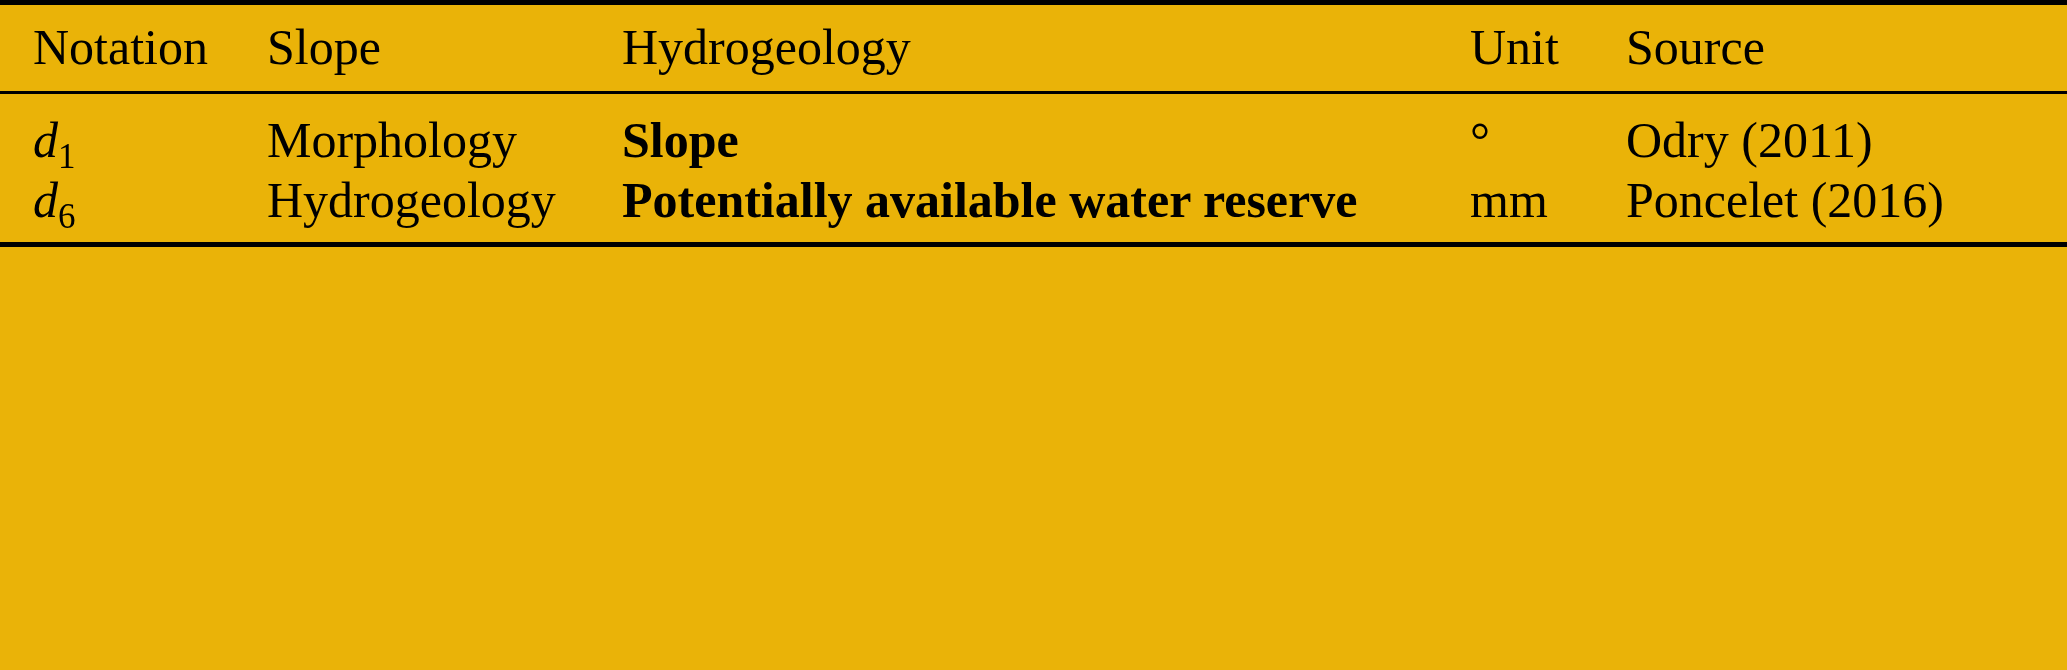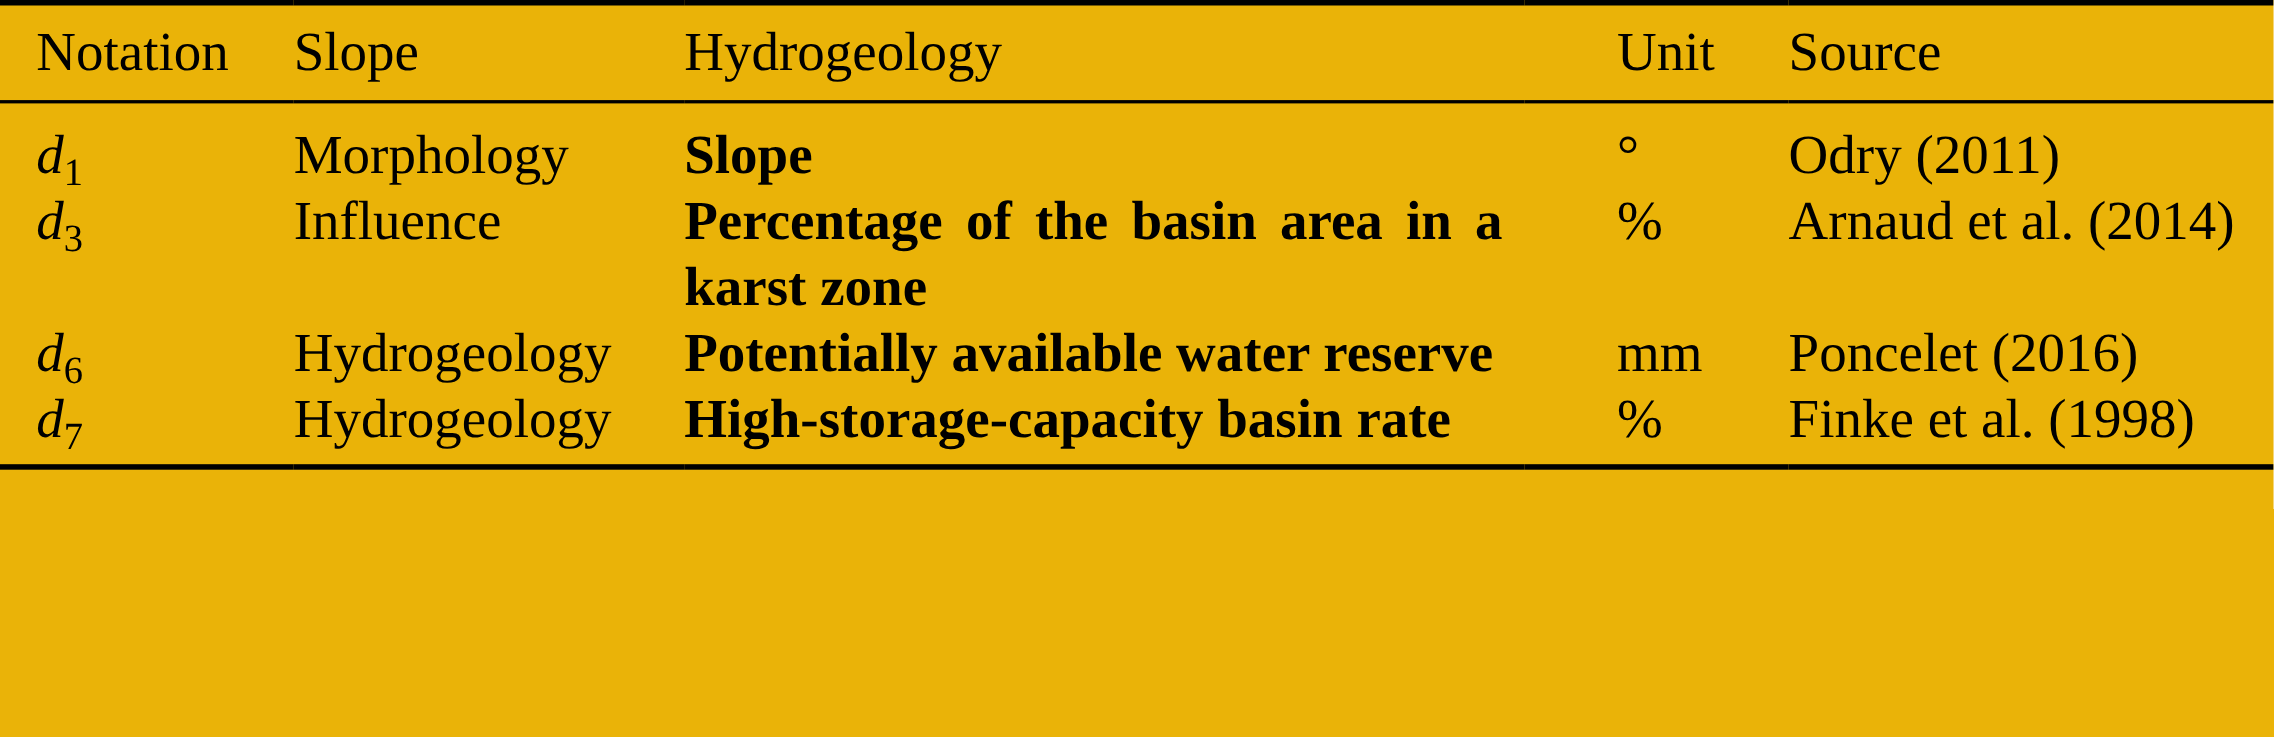--- a/index.html
+++ b/index.html
@@ -87,40 +87,26 @@
     <tbody>
   <tr>
     <td class="cell-notation"><span class="notation-base">d</span><sub class="notation-sub">1</sub></td>
     <td class="cell-type">Morphology</td>
     <td class="cell-desc">Slope</td>
     <td class="cell-unit">°</td>
     <td class="cell-source">Odry (2011)</td>
   </tr>
 
 
-  <tr>
-    <td class="cell-notation"><span class="notation-base">d</span><sub class="notation-sub">3</sub></td>
-    <td class="cell-type">Influence</td>
-    <td class="cell-desc">Percentage of the basin area in a karst zone</td>
-    <td class="cell-unit">%</td>
-    <td class="cell-source">Arnaud et al. (2014)</td>
-  </tr>
 
 
 
   <tr>
     <td class="cell-notation"><span class="notation-base">d</span><sub class="notation-sub">6</sub></td>
     <td class="cell-type">Hydrogeology</td>
     <td class="cell-desc">Potentially available water reserve</td>
     <td class="cell-unit">mm</td>
     <td class="cell-source">Poncelet (2016)</td>
   </tr>
 
-  <tr>
-    <td class="cell-notation"><span class="notation-base">d</span><sub class="notation-sub">7</sub></td>
-    <td class="cell-type">Hydrogeology</td>
-    <td class="cell-desc">High-storage-capacity basin rate</td>
-    <td class="cell-unit">%</td>
-    <td class="cell-source">Finke et al. (1998)</td>
-  </tr>
 </tbody>
   </table>
 </div>
 
 </body></html>

